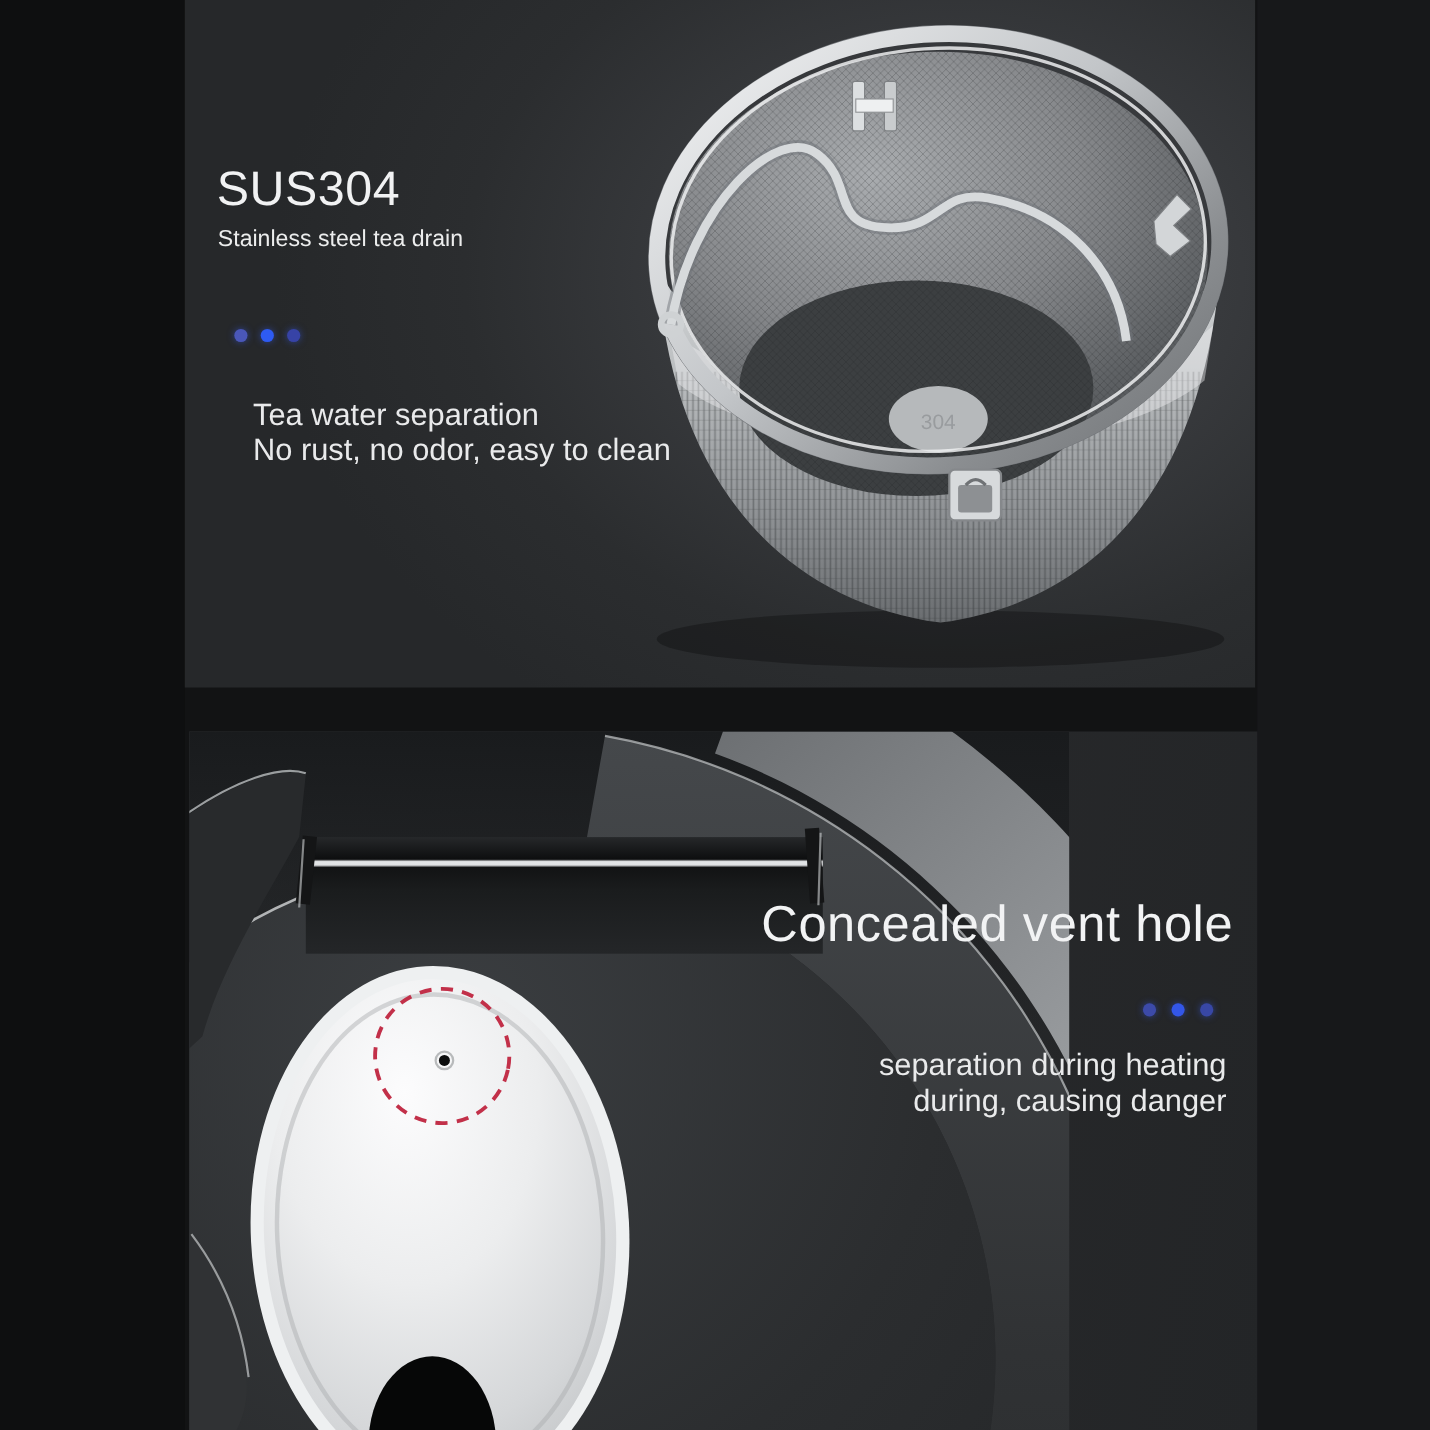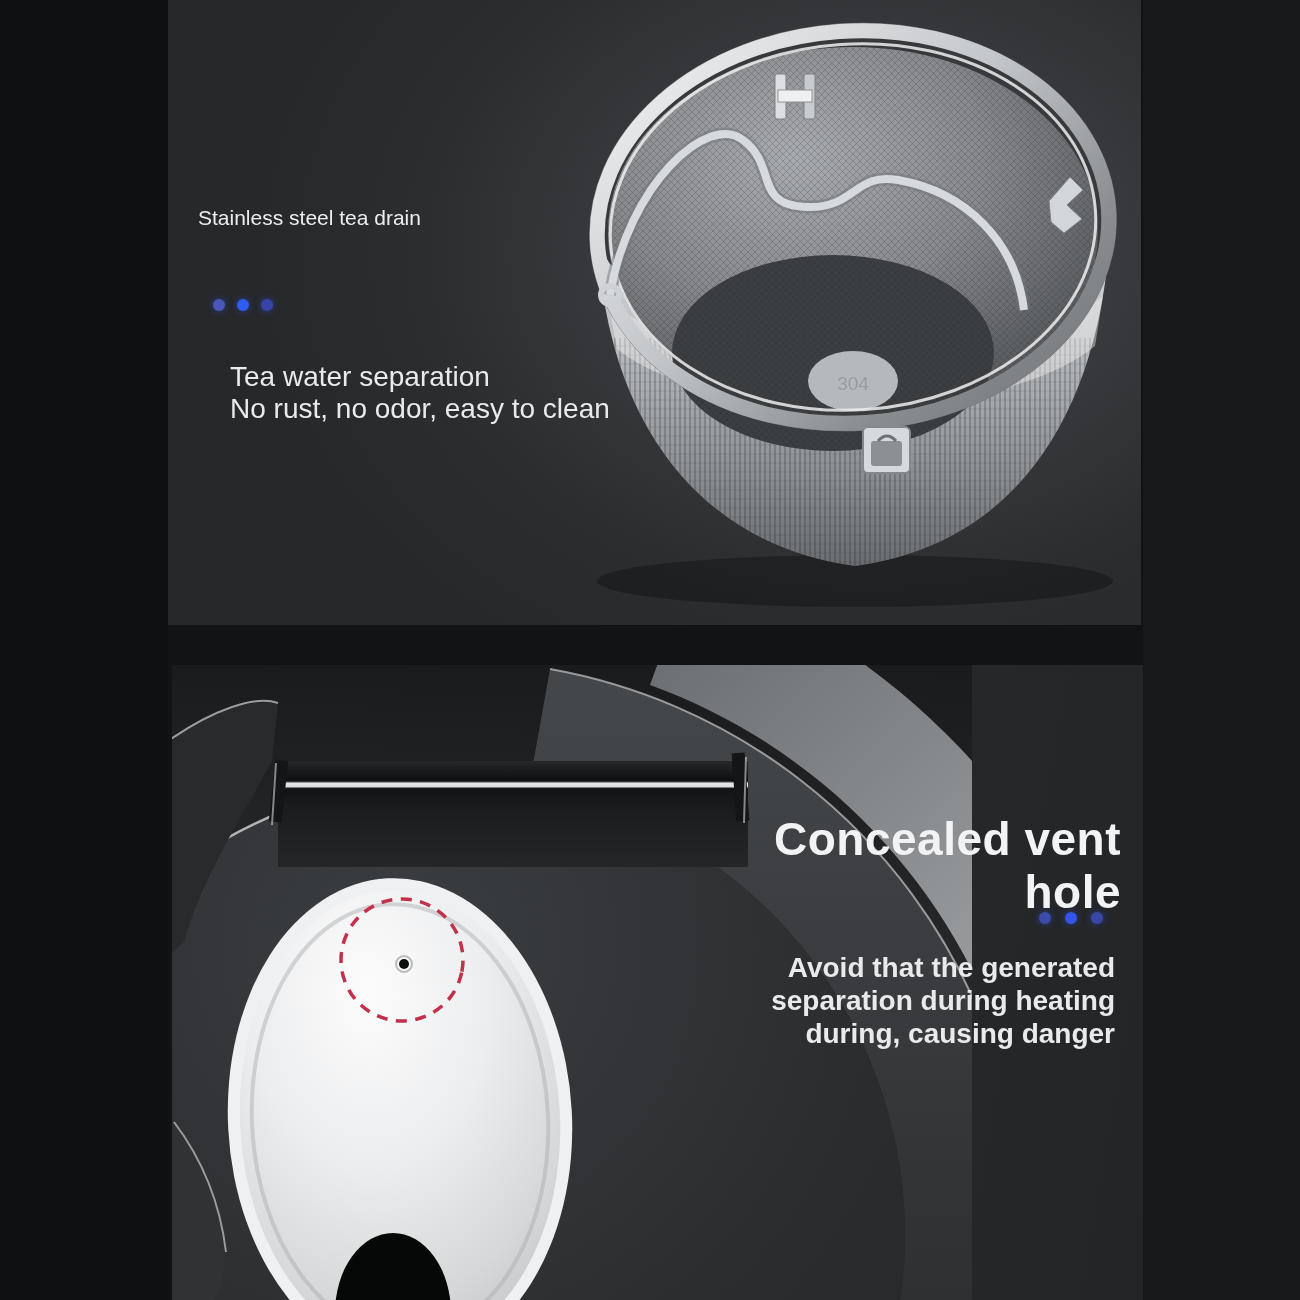--- a/index.html
+++ b/index.html
@@ -14,36 +14,37 @@
   .t-title{position:absolute;left:29px;top:146px;font-size:44px;line-height:1.2;color:#f1f2f3;letter-spacing:.5px;}
   .t-sub{position:absolute;left:30px;top:205px;font-size:21px;line-height:1.2;color:#eceded;}
   .dots{position:absolute;display:flex;align-items:center;}
   .dots-top{left:45px;top:299px;column-gap:12px;}
   .dot{width:12px;height:12px;border-radius:50%;filter:blur(.6px);box-shadow:0 0 7px rgba(52,90,235,.55);}
   .t-para{position:absolute;left:38px;top:361px;font-size:28px;line-height:32px;color:#e9eaeb;margin-left:24px;}
   .photo-top{position:absolute;left:370px;top:0;width:603px;height:625px;}
 
   
   .panel-bottom{position:absolute;left:172px;top:665px;width:971px;height:635px;overflow:hidden;
-    background:linear-gradient(100deg,#2b2d2f 0%, #28292b 55%, #232527 100%);font-weight:bold;}
+    background:linear-gradient(100deg,#2b2d2f 0%, #28292b 55%, #232527 100%);}
   .photo-bottom{position:absolute;left:0;top:0;width:800px;height:635px;}
   .b-text{position:absolute;right:22px;top:148px;width:430px;text-align:right;}
   .b-title{font-size:46px;line-height:1.15;color:#f2f3f4;letter-spacing:.5px;}
   .dots-bottom{position:absolute;right:40px;top:247px;column-gap:14px;}
   .b-para{position:absolute;right:28px;top:286px;font-size:28px;line-height:33px;color:#e9eaeb;text-align:right;}
 </style>
 </head>
 <body>
 
 <div class="stage">
   <div class="band-left"></div>
   <div class="band-right"></div>
 
   <section class="panel-top">
 
+    <div class="t-title">SUS304</div>
     <div class="t-sub">Stainless steel tea drain</div>
 
     <div class="dots dots-top">
       <span class="dot" style="background: rgb(74, 87, 184);"></span>
       <span class="dot" style="background: rgb(46, 91, 242);"></span>
       <span class="dot" style="background: rgb(55, 67, 166);"></span>
     </div>
 
     <div class="t-para">
       <div>Tea water separation</div>
@@ -207,18 +208,17 @@
       <div class="b-title">Concealed vent hole</div>
     </div>
 
     <div class="dots dots-bottom">
       <span class="dot" style="background: rgb(60, 74, 169);"></span>
       <span class="dot" style="background: rgb(51, 86, 232);"></span>
       <span class="dot" style="background: rgb(56, 71, 165);"></span>
     </div>
 
     <div class="b-para">
-      <div>Avoid that the generated</div>
       <div>separation during heating</div>
       <div>during, causing danger</div>
     </div>
   </section>
 </div>
 
 </body></html>

